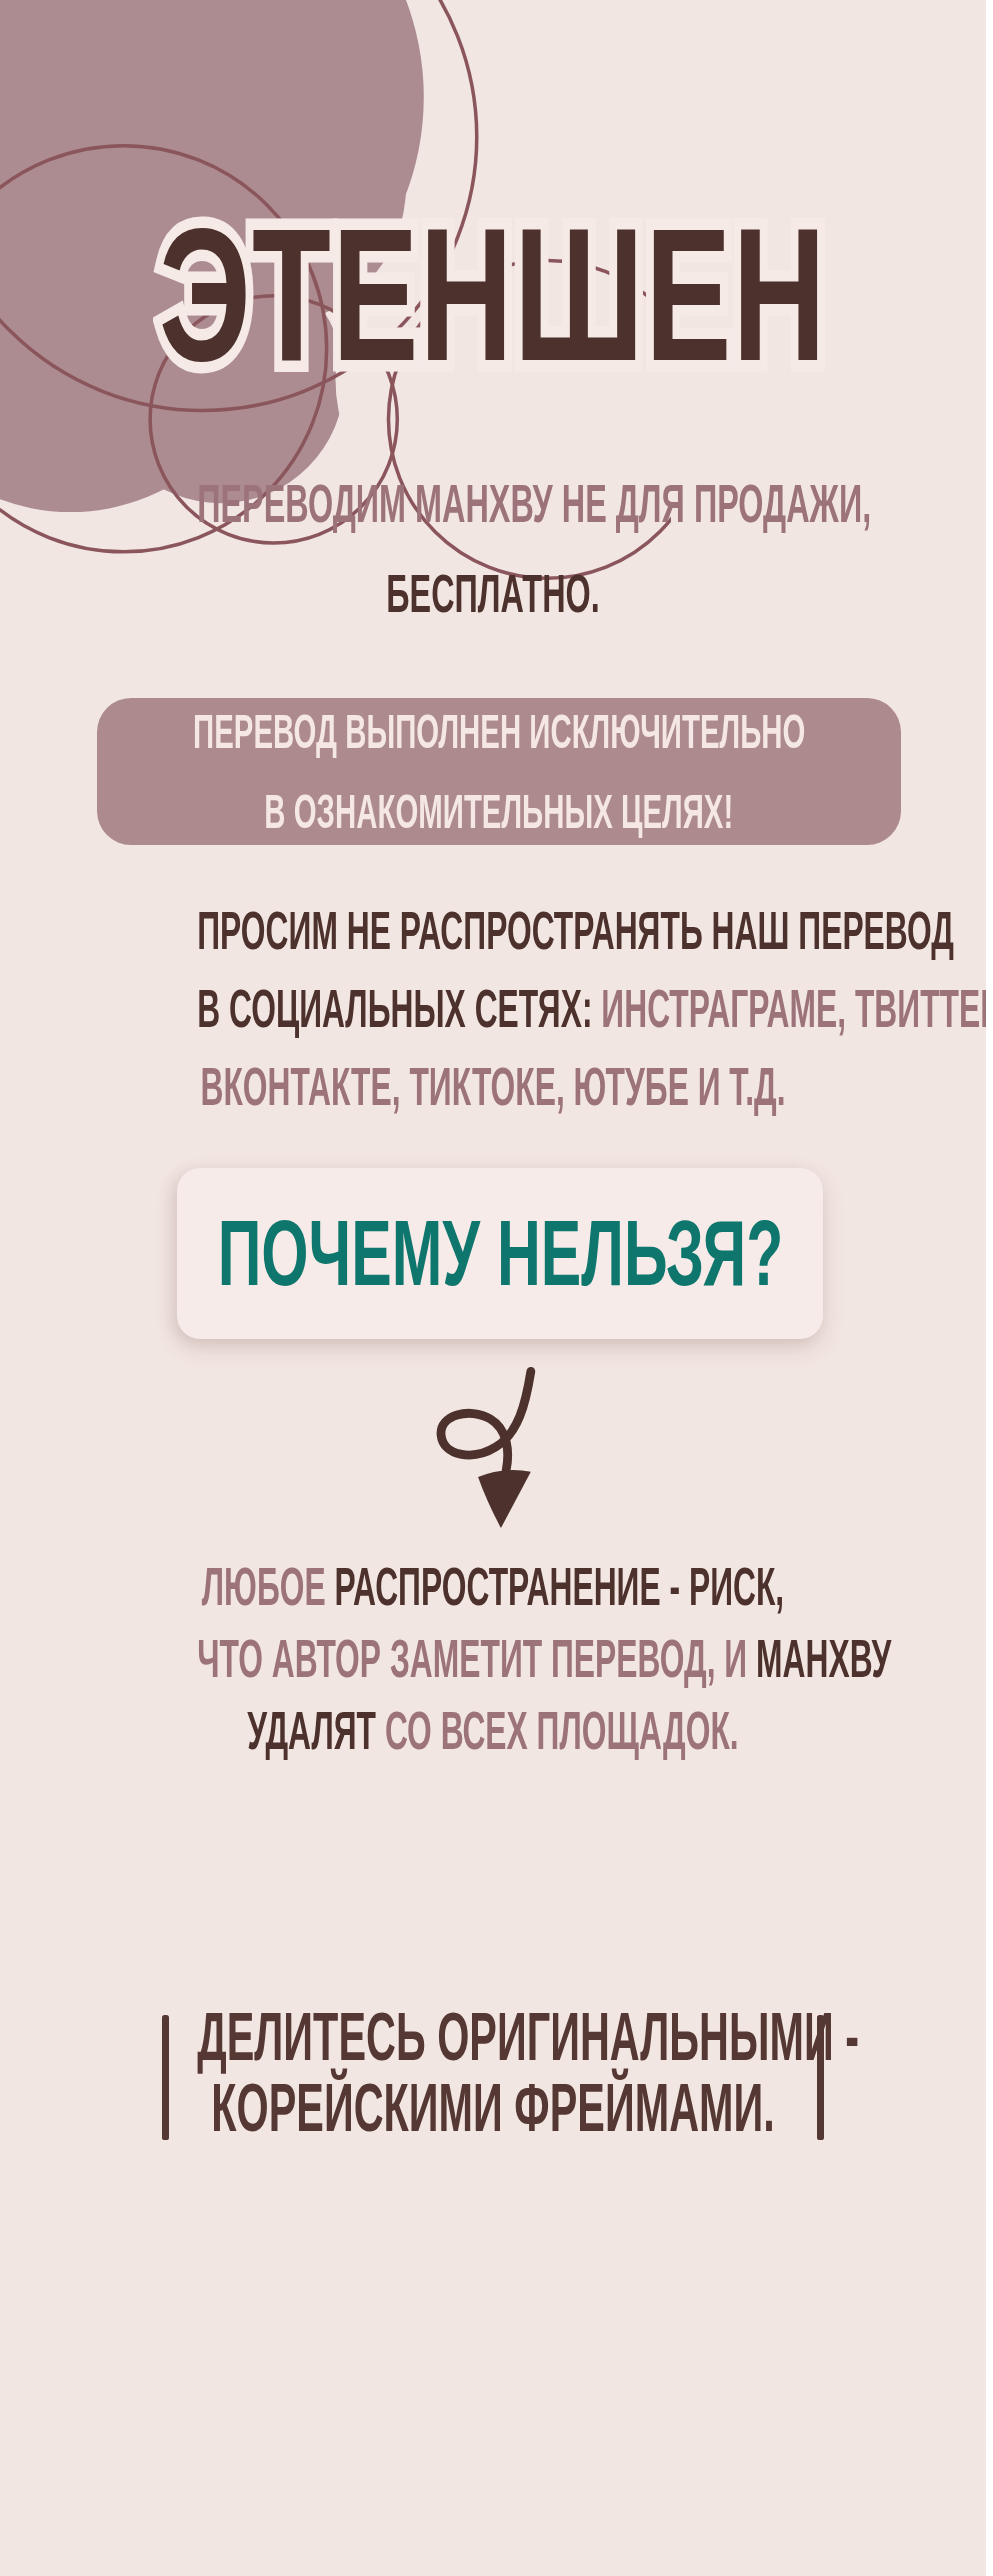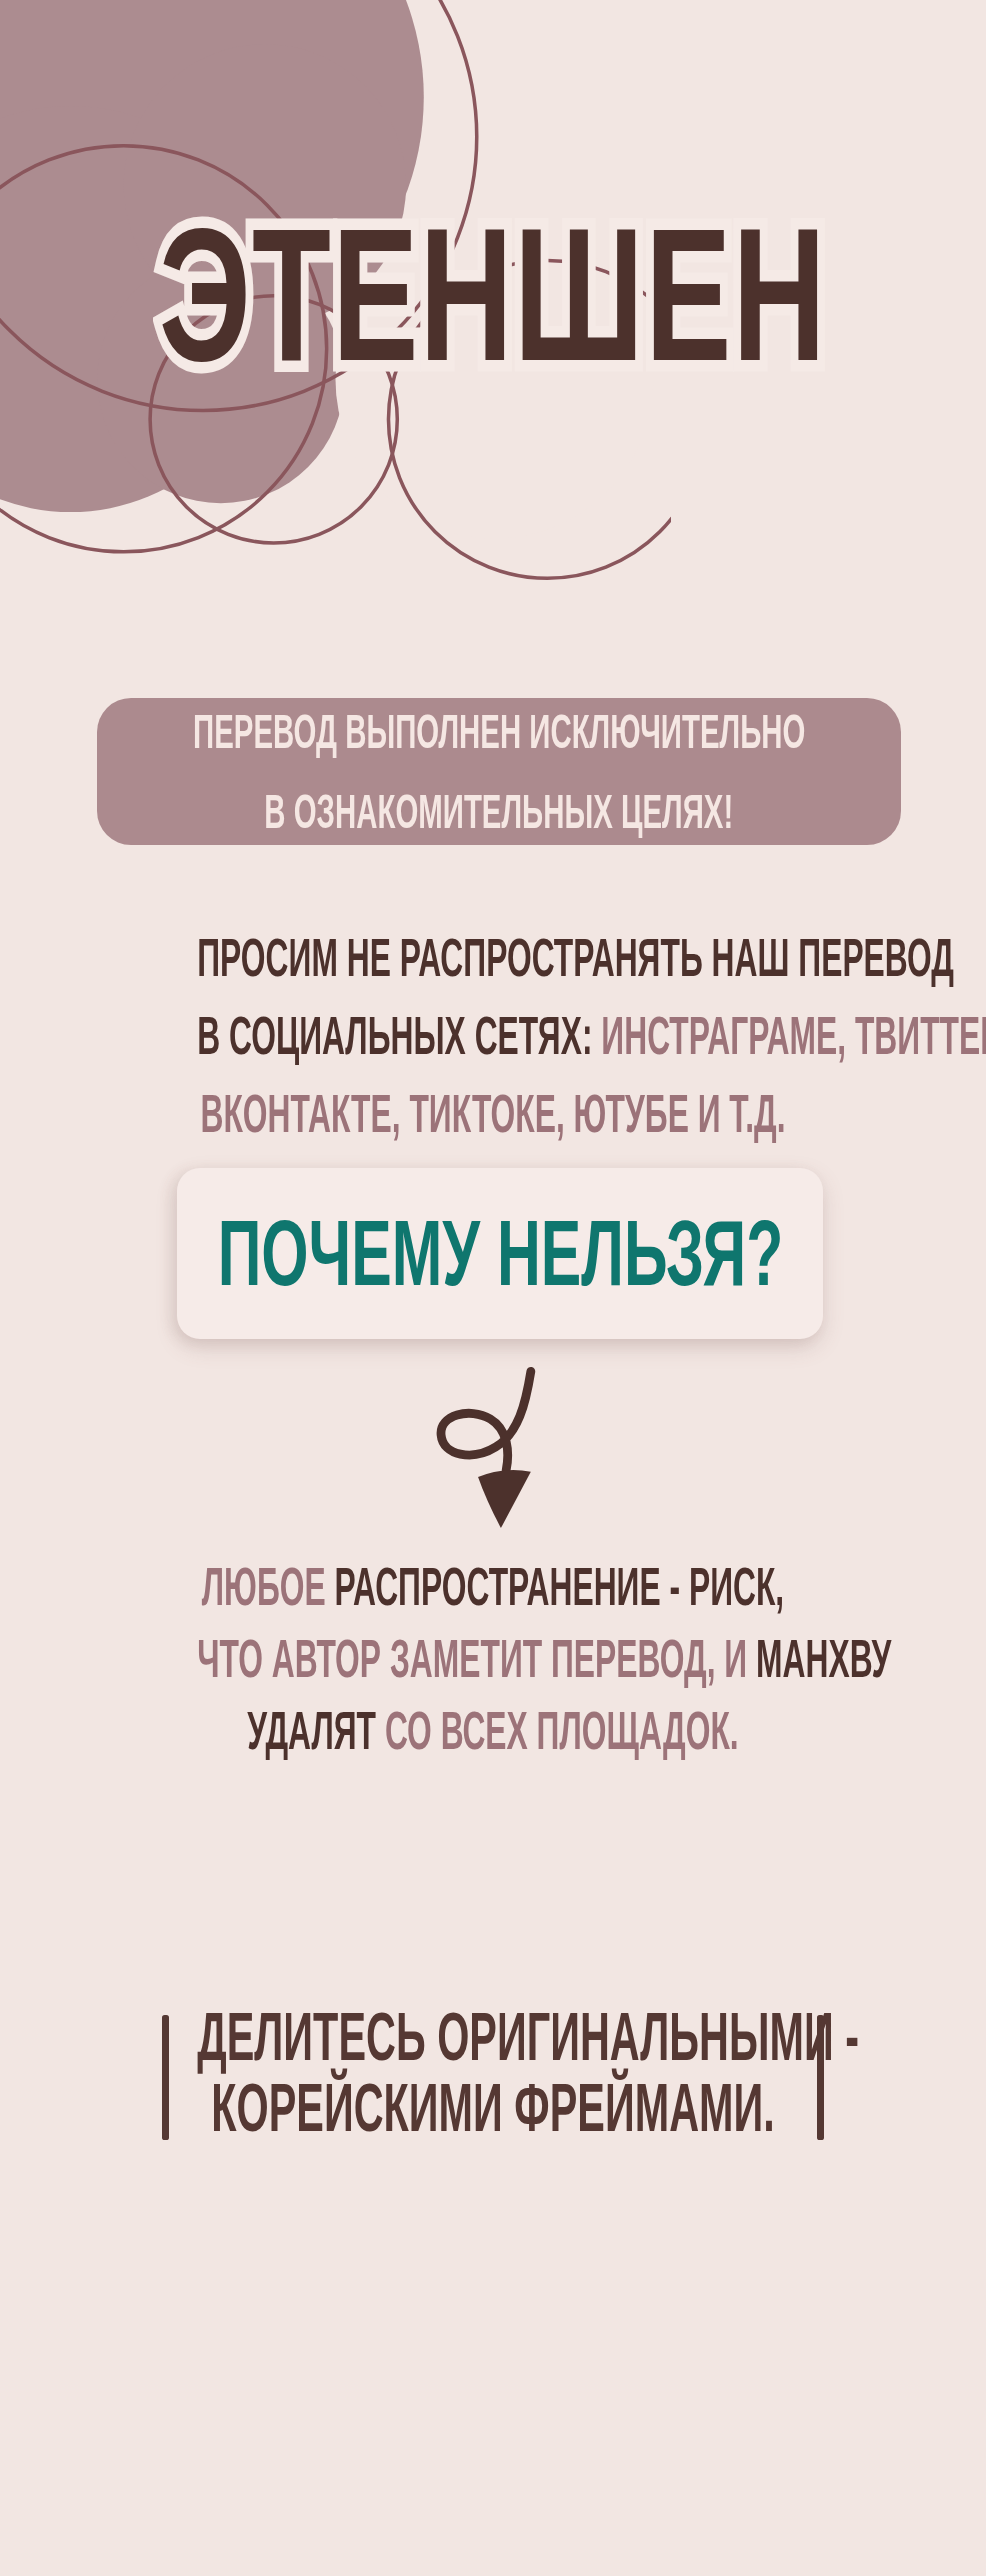--- a/index.html
+++ b/index.html
@@ -21,21 +21,21 @@
   .title-layer{
     position:absolute;left:0;right:0;top:0;
     font-size:190px;line-height:203px;letter-spacing:1.8px;
     white-space:nowrap;transform:scaleX(.68);transform-origin:50% 50%;
   }
   .title-ghost{color:#f5eae6;-webkit-text-stroke:23px #f5eae6;}
   .title-fill{color:#4c312c;}
   
   .intro{top:458px;font-size:54px;}
   .intro .line{line-height:90px;}
-  .request{top:919px;font-size:53px;}
+  .request{top:892px;font-size:53px;}
   .request .line{line-height:78px;}
   .risk{top:1551px;font-size:53px;}
   .risk .line{line-height:72px;}
   .thanks{top:2242px;font-size:67px;color:#b4929a;}
   .thanks .line{line-height:86px;}
   .mauve{color:#9c7379;}
   .dark{color:#4c312c;}
   
   .pill{
     position:absolute;display:flex;flex-direction:column;
@@ -91,20 +91,24 @@
       <circle cx="250" cy="430" r="140"></circle>
       <circle cx="560" cy="430" r="180"></circle>
     </g>
   </svg>
 
   <div class="title-wrap">
     <span class="title-layer title-ghost">ЭТЕНШЕН</span>
     <span class="title-layer title-fill">ЭТЕНШЕН</span>
   </div>
 
+  <div class="sec intro">
+    <span class="line mauve">ПЕРЕВОДИМ МАНХВУ НЕ ДЛЯ ПРОДАЖИ,</span>
+    <span class="line dark">БЕСПЛАТНО.</span>
+  </div>
 
   <div class="pill disclaimer">
     <span class="line">ПЕРЕВОД ВЫПОЛНЕН ИСКЛЮЧИТЕЛЬНО</span>
     <span class="line">В ОЗНАКОМИТЕЛЬНЫХ ЦЕЛЯХ!</span>
   </div>
 
   <div class="sec request">
     <span class="line dark">ПРОСИМ НЕ РАСПРОСТРАНЯТЬ НАШ ПЕРЕВОД</span>
     <span class="line"><span class="dark">В СОЦИАЛЬНЫХ СЕТЯХ:</span> <span class="mauve">ИНСТРАГРАМЕ, ТВИТТЕРЕ,</span></span>
     <span class="line mauve">ВКОНТАКТЕ, ТИКТОКЕ, ЮТУБЕ И Т.Д.</span>

